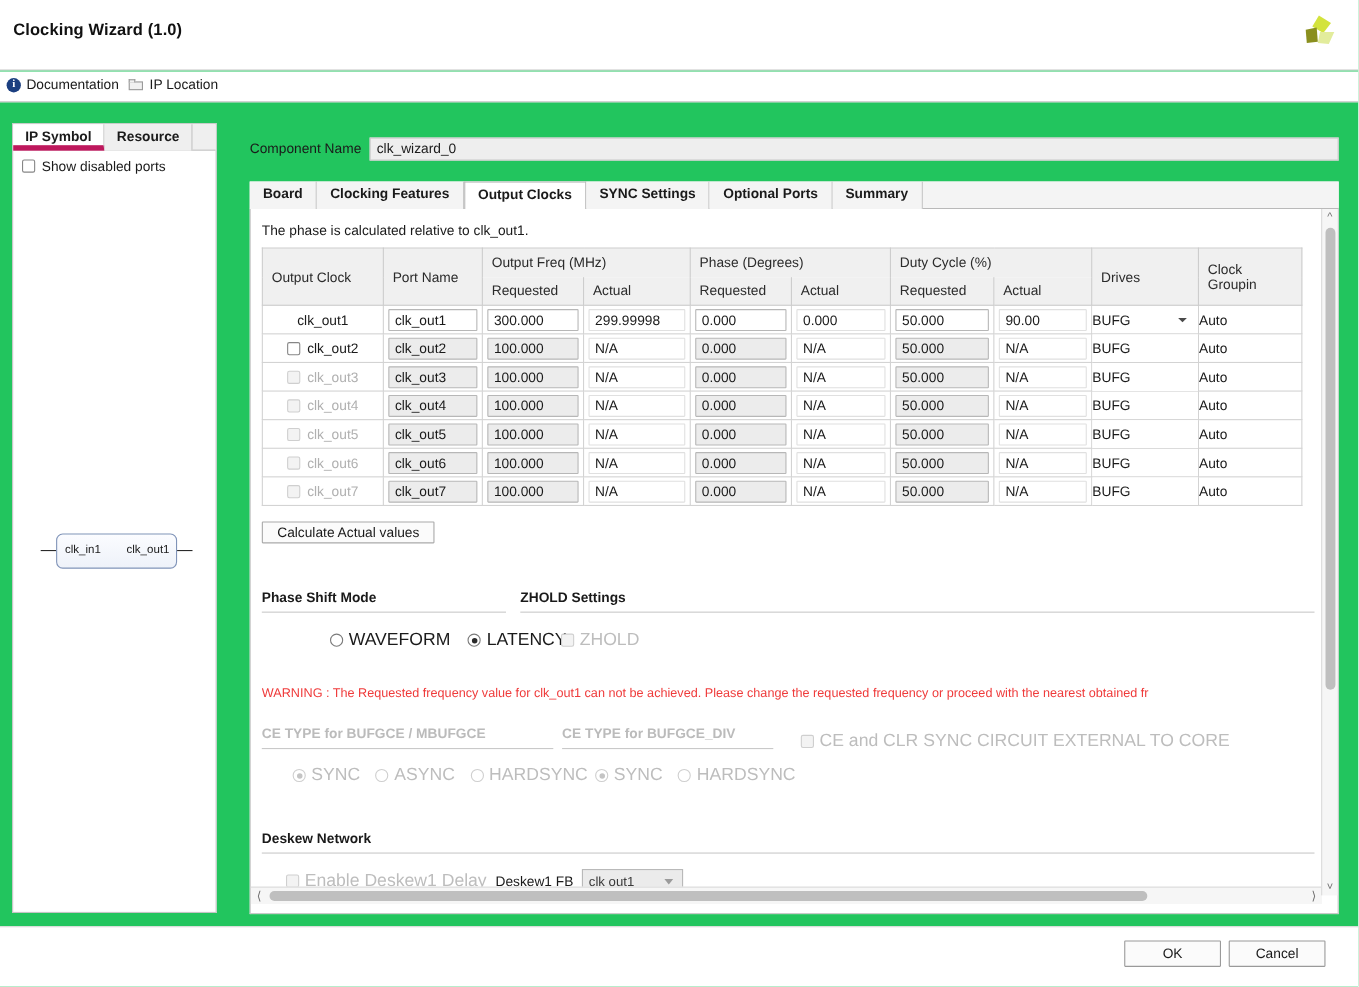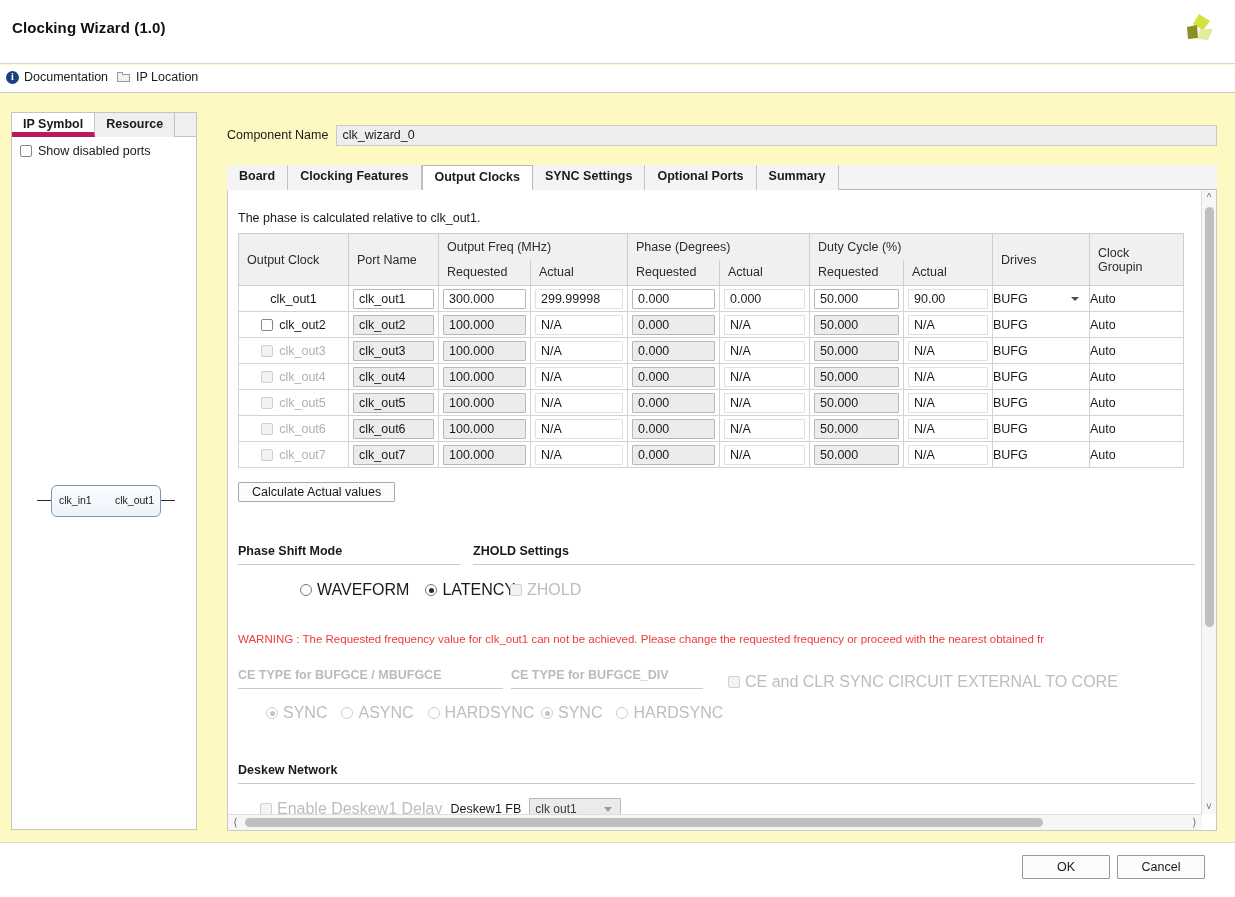--- a/index.html
+++ b/index.html
@@ -7,21 +7,21 @@
     padding: 0;
     background: #ffffff;
     font-family: "Liberation Sans", sans-serif;
     color: #1a1a1a;
   }
   #app {
     position: relative;
     width: 1235px;
     height: 897px;
     overflow: hidden;
-    background: #fef9c3;
+    background: #22c55e;
   }
 
   
   .titlebar {
     position: absolute;
     left: 0; top: 0;
     width: 1235px; height: 64px;
     background: #ffffff;
     border-bottom: 1px solid #d6d6d6;
     box-sizing: border-box;
@@ -254,21 +254,21 @@
     width: 990px; height: 641px;
     background: #ffffff;
     border-left: 1px solid #c9c9c9;
     border-right: 1px solid #c9c9c9;
     border-bottom: 1px solid #c9c9c9;
     box-sizing: border-box;
     overflow: hidden;
   }
   .pane-inner {
     position: absolute;
-    left: 0; top: 16px;
+    left: 0; top: 8px;
     width: 974px;
     height: 624px;
     overflow: hidden;
   }
 
   .hint {
     position: absolute;
     left: 10px; top: 5px;
     font-size: 12.5px;
     color: #1a1a1a;

